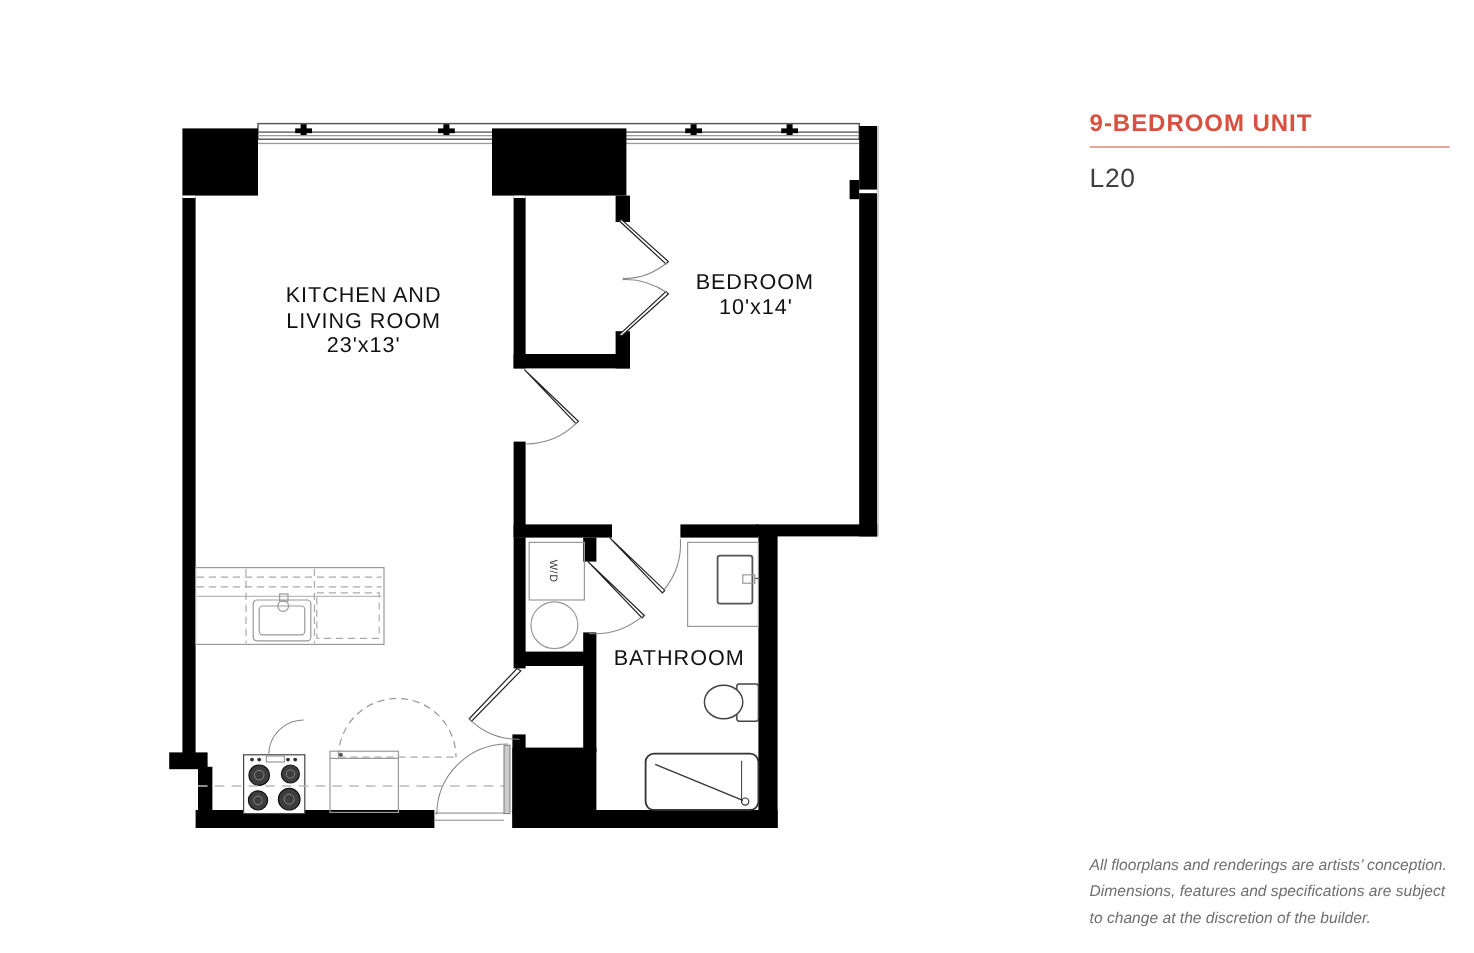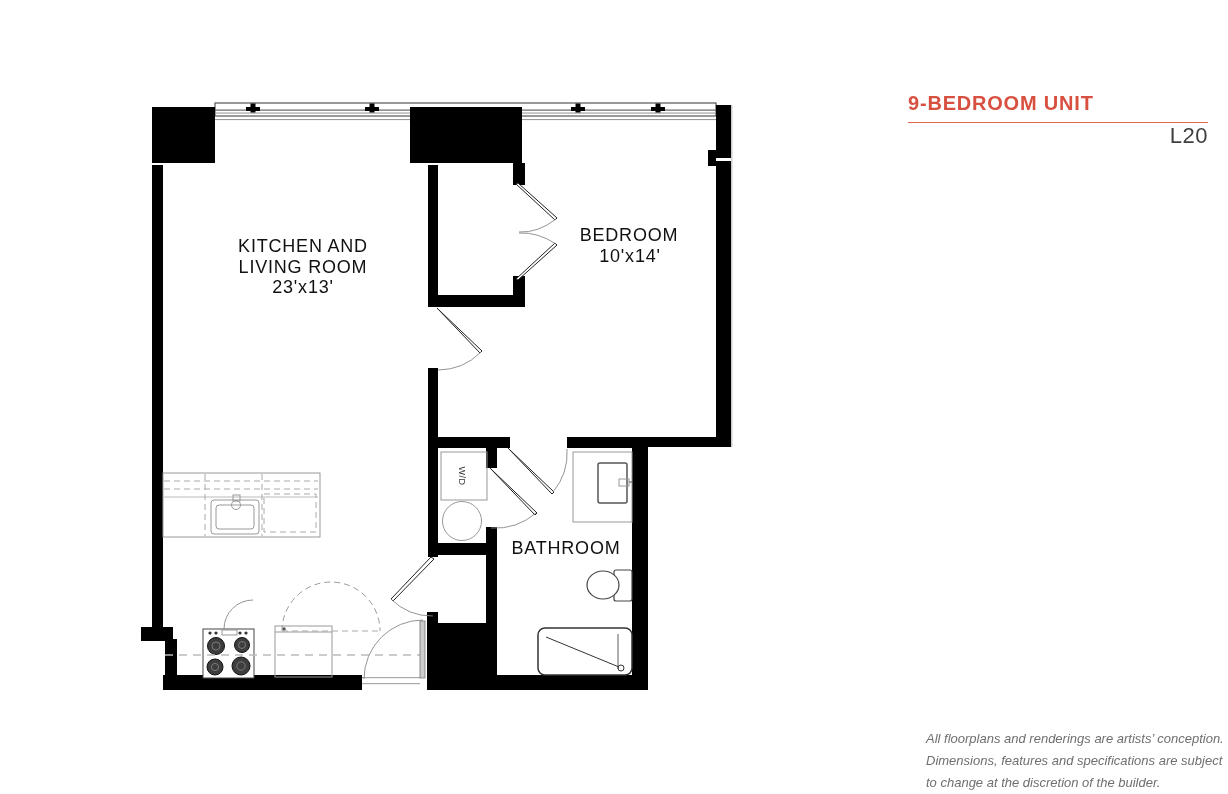--- a/index.html
+++ b/index.html
@@ -6,22 +6,22 @@
   .page{position:relative;width:1228px;height:794px;background:#fff;overflow:hidden;
         font-family:"Liberation Sans",sans-serif;}
   svg{position:absolute;left:0;top:0;}
   svg text{font-family:"Liberation Sans",sans-serif;fill:#111;letter-spacing:0.8px;}
   .room-label{font-size:18px;}
   .wd-label{font-size:9px;letter-spacing:0.5px;fill:#333;}
   .panel{position:absolute;left:908px;top:93px;width:300px;}
   .panel h1{margin:0;font-size:20px;line-height:21px;font-weight:bold;
             color:#D8503F;letter-spacing:0.8px;}
   .rule{margin-top:8px;border-top:1px solid #DC6A57;height:0;}
-  .unit{font-size:22px;color:#3F3F3F;letter-spacing:0.5px;text-align:right;}
-  .disclaimer{position:absolute;left:908px;top:710px;width:302px;margin:18px;
+  .unit{margin-top:13px;font-size:22px;color:#3F3F3F;letter-spacing:0.5px;}
+  .disclaimer{position:absolute;left:908px;top:710px;width:302px;margin:0;
               font-size:13px;line-height:22px;font-style:italic;color:#6F6F6F;}
   .wall{fill:#000;}
   .seam{fill:#fff;}
   .thin{fill:none;stroke:#999;stroke-width:1;}
   .dash{fill:none;stroke:#aaa;stroke-width:1;stroke-dasharray:6 4;}
   .leaf{fill:#fff;stroke:#222;stroke-width:1;}
   .swing{fill:none;stroke:#888;stroke-width:0.9;}
 </style>
 </head>
 <body>

